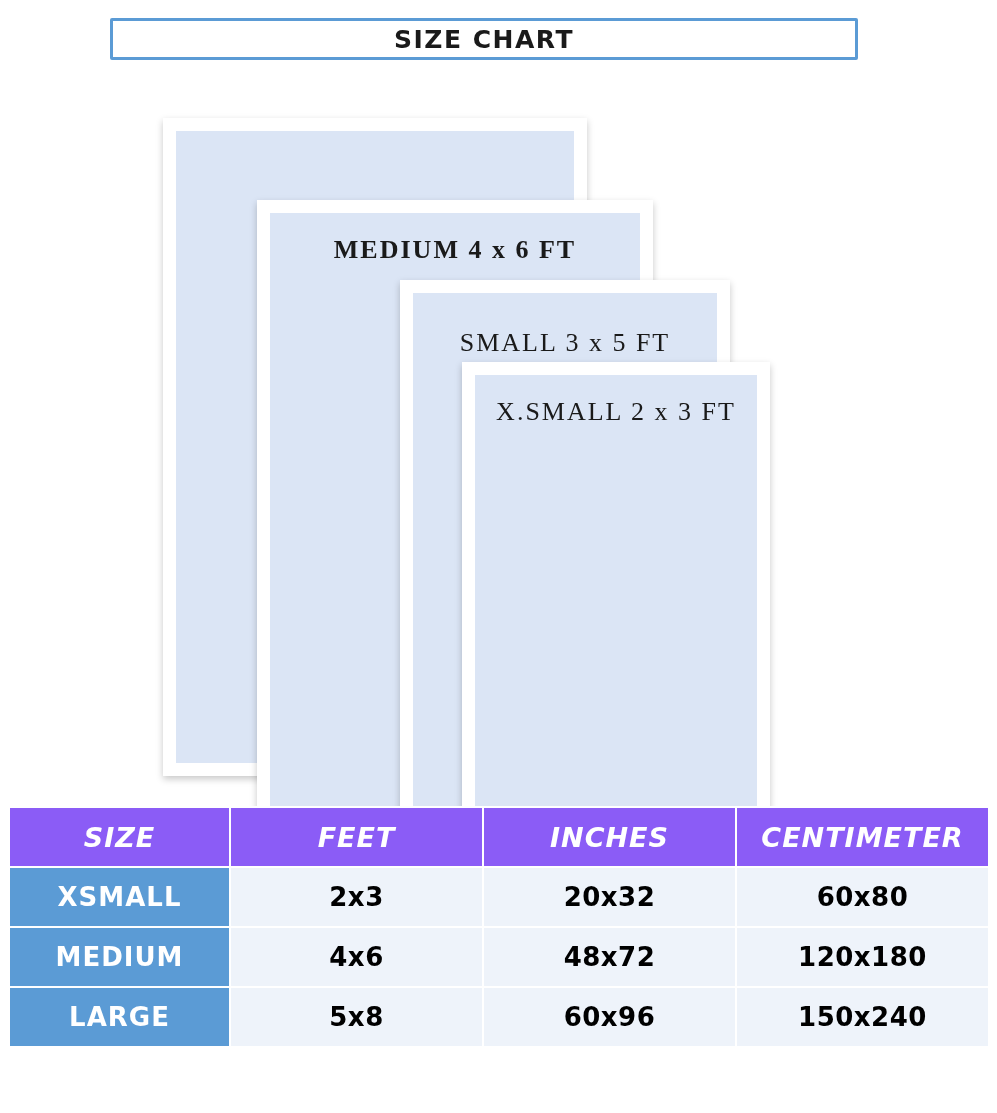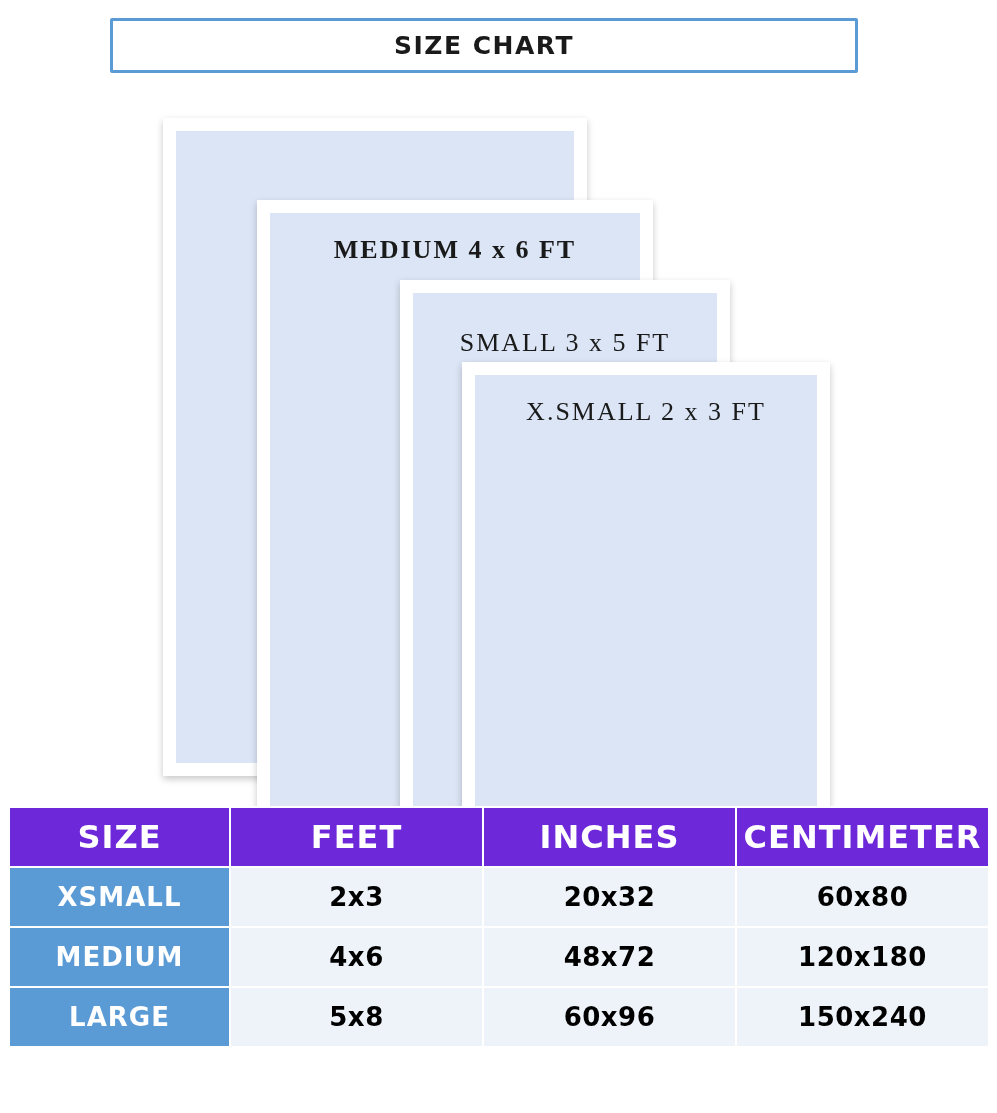--- a/index.html
+++ b/index.html
@@ -14,21 +14,21 @@
     position: relative;
     overflow: hidden;
   }
 
   
   #title-bar {
     position: absolute;
     left: 110px;
     top: 18px;
     width: 748px;
-    height: 55px;
+    height: 42px;
     border: 3px solid #5b9bd5;
     background: #ffffff;
     box-sizing: border-box;
     display: flex;
     align-items: center;
     justify-content: center;
     border-radius: 2px;
   }
   #title-text {
     font-family: "DejaVu Sans", sans-serif;
@@ -69,21 +69,21 @@
     font-size: 26px;
     letter-spacing: 2px;
     color: #1a1a1a;
     white-space: nowrap;
   }
 
   
   #panel-large   { left: 163px; top: 33px;  width: 424px; height: 658px; }
   #panel-medium  { left: 257px; top: 115px; width: 396px; height: 637px; }
   #panel-small   { left: 400px; top: 195px; width: 330px; height: 570px; }
-  #panel-xsmall  { left: 462px; top: 277px; width: 368px; height: 520px; }
+  #panel-xsmall  { left: 462px; top: 277px; width: 308px; height: 520px; }
 
   #panel-large   .panel-label { top: 35px; }
   #panel-medium  .panel-label { top: 35px; font-weight: bold; }
   #panel-small   .panel-label { top: 35px; margin-top: 13px; }
   #panel-xsmall  .panel-label { top: 35px; }
 
   
   #size-table {
     position: absolute;
     left: 8px;
@@ -98,24 +98,25 @@
   #size-table th,
   #size-table td {
     border: 2px solid #ffffff;
     text-align: center;
     font-family: "DejaVu Sans", sans-serif;
     font-weight: bold;
     padding: 0;
     height: 58px;
   }
   #size-table thead th {
-    background: #6d28d9;
+    background: #8b5cf6;
     color: #ffffff;
-    font-size: 32px;
+    font-size: 27px;
     letter-spacing: 1px;
+    font-style: italic;
   }
   #size-table tbody td.size-cell {
     background: #5b9bd5;
     color: #ffffff;
     font-size: 26px;
     letter-spacing: 1px;
     margin-top: 34px;
   }
   #size-table tbody td.val-cell {
     background: #eef3fa;

